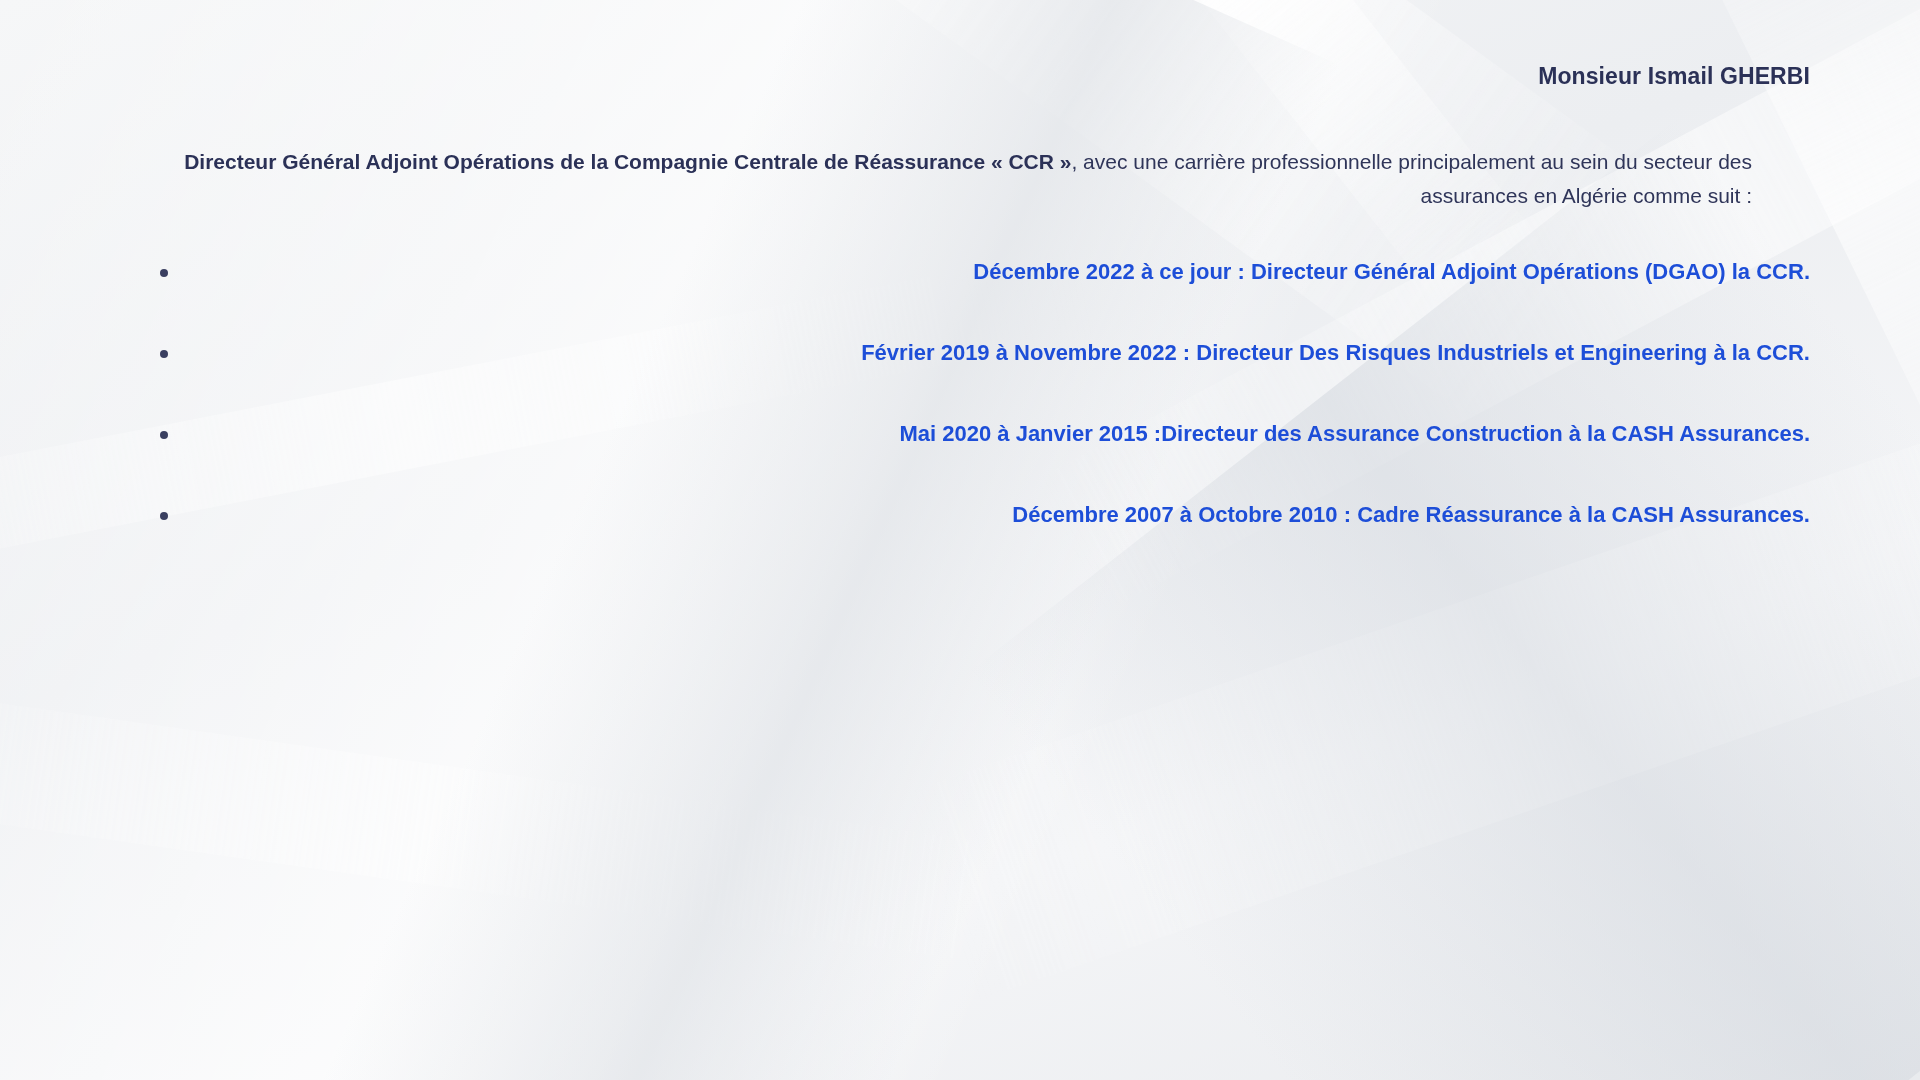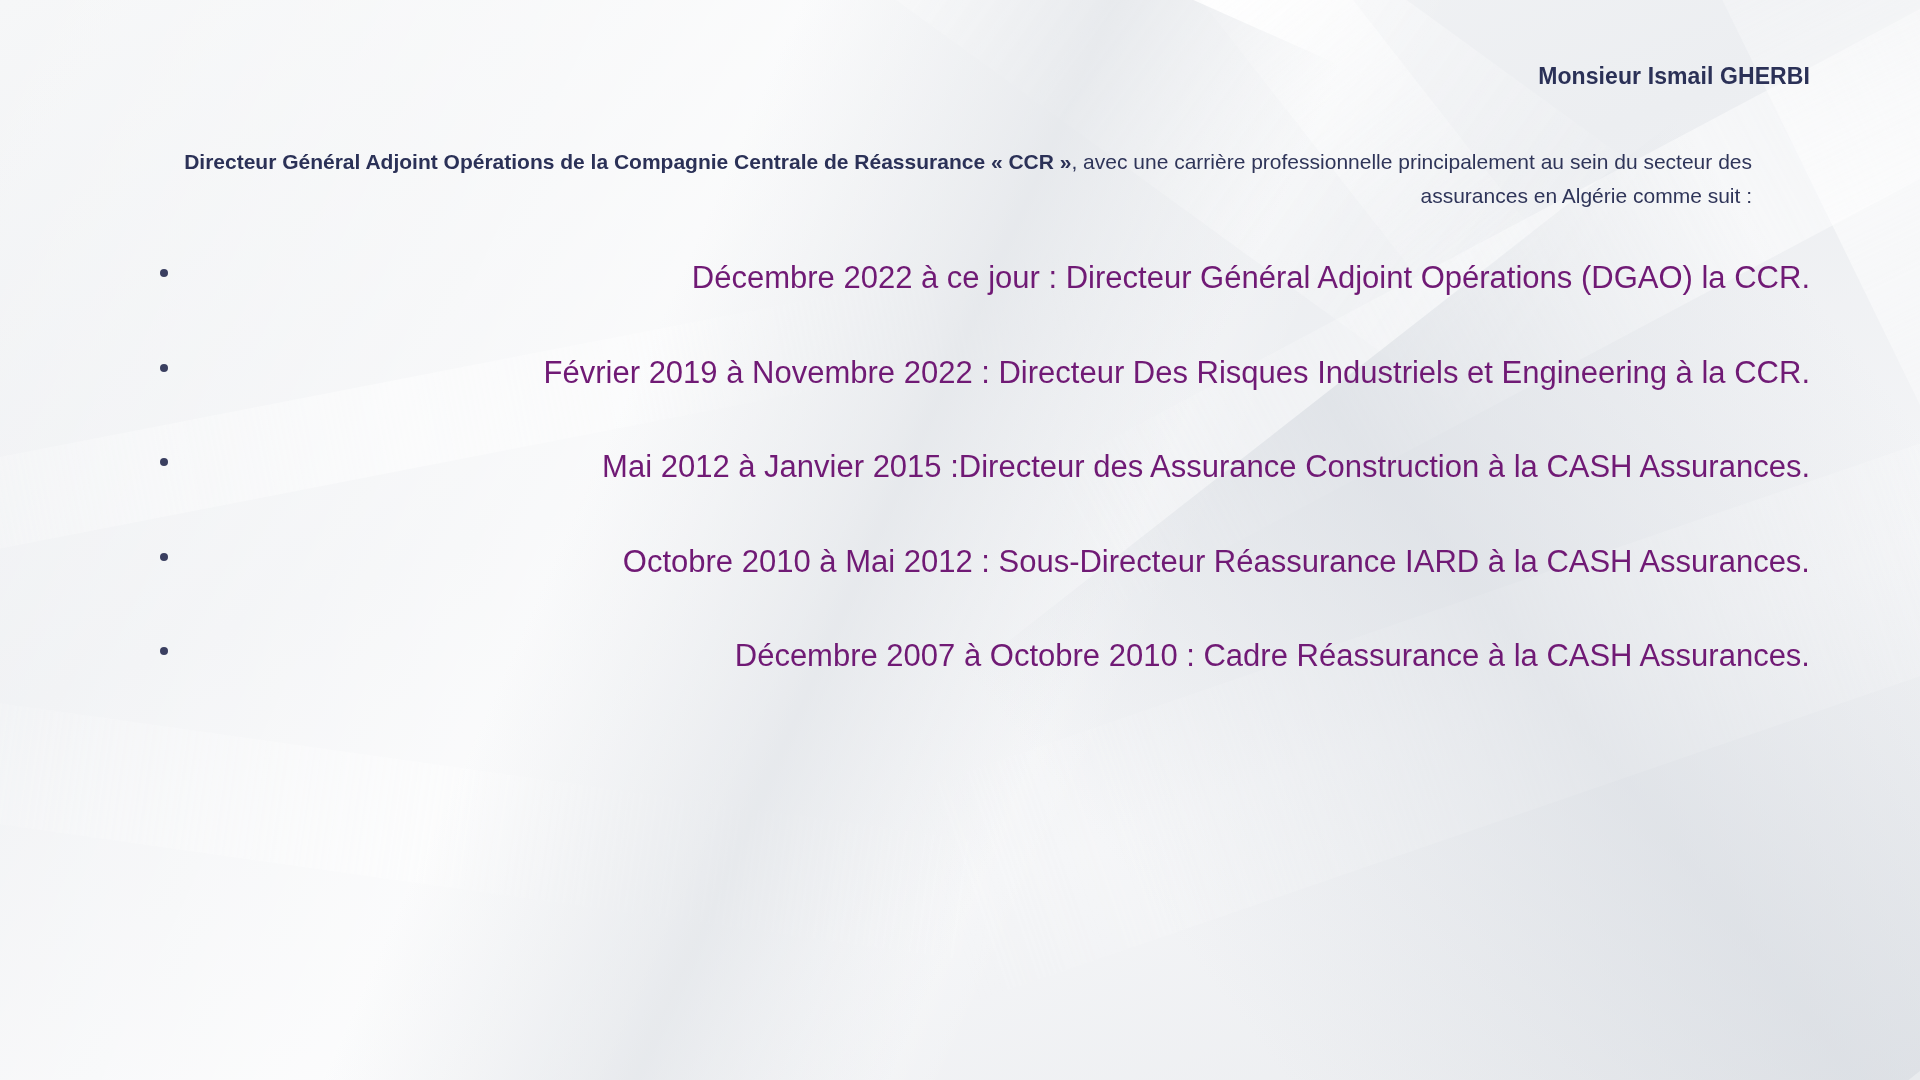--- a/index.html
+++ b/index.html
@@ -80,26 +80,26 @@
     font-weight: bold;
     color: #2b3157;
   }
   ul.timeline {
     list-style: none;
     margin: 42px 0 0 0;
     padding: 0;
   }
   ul.timeline li {
     position: relative;
-    font-size: 31px;
+    font-size: 22px;
     line-height: 1.5;
-    color: #701a75;
+    color: #1d4ed8;
     padding-left: 52px;
     margin-bottom: 48px;
-    font-weight: 400;
+    font-weight: 700;
   }
   ul.timeline li::before {
     content: "";
     position: absolute;
     left: 28px;
     top: 14px;
     width: 8px;
     height: 8px;
     border-radius: 50%;
     background: #3a3f60;
@@ -123,18 +123,17 @@
 
   <h1 class="person-name">Monsieur Ismail GHERBI</h1>
 
   <p class="intro">
     <b>Directeur Général Adjoint Opérations de la Compagnie Centrale de Réassurance « CCR »</b><span>, avec une carrière professionnelle principalement au sein du secteur des assurances en Algérie comme suit :</span>
   </p>
 
   <ul class="timeline">
     <li>Décembre 2022 à ce jour : Directeur Général Adjoint Opérations (DGAO) la CCR.</li>
     <li>Février 2019 à Novembre 2022 : Directeur Des Risques Industriels et Engineering à la CCR.</li>
-    <li>Mai 2012 à Janvier 2015 :Directeur des Assurance Construction à la CASH Assurances.</li>
-    <li>Octobre 2010 à Mai 2012 : Sous-Directeur Réassurance IARD à la CASH Assurances.</li>
+    <li>Mai 2020 à Janvier 2015 :Directeur des Assurance Construction à la CASH Assurances.</li>
     <li>Décembre 2007 à Octobre 2010 : Cadre Réassurance à la CASH Assurances.</li>
   </ul>
 
 </main>
 
 </body></html>

